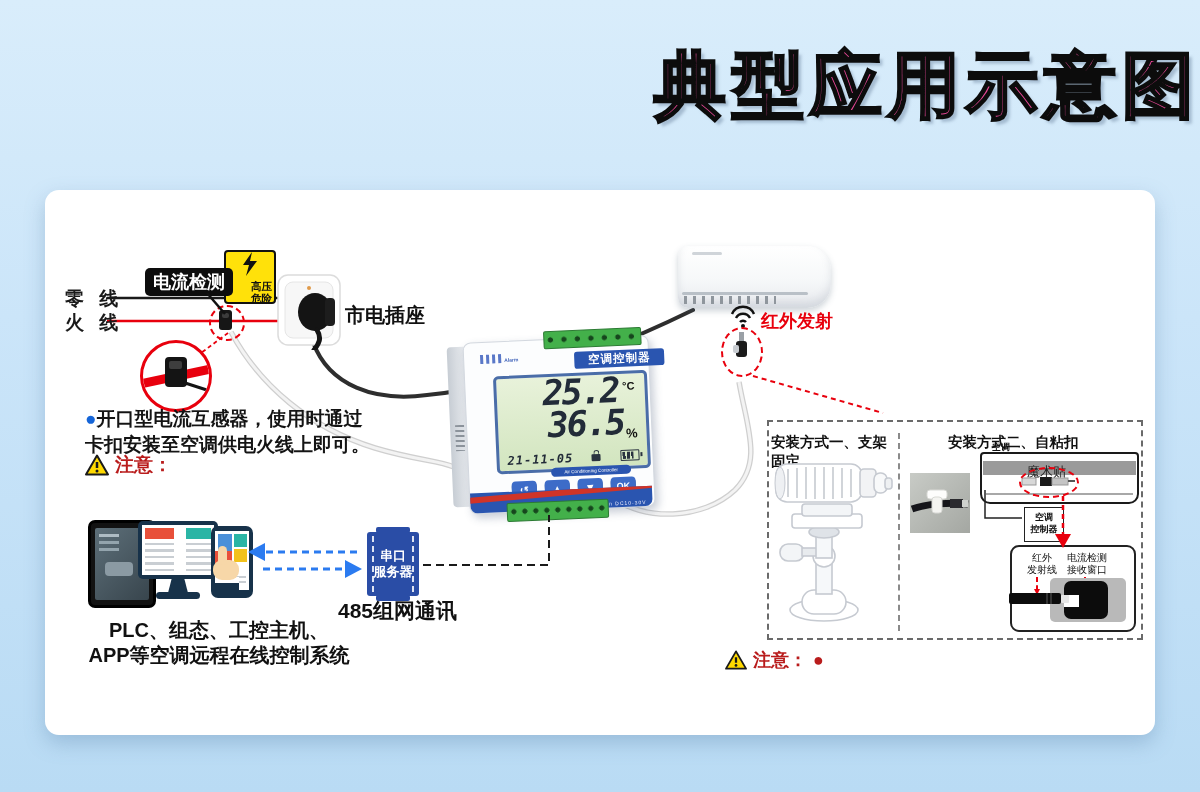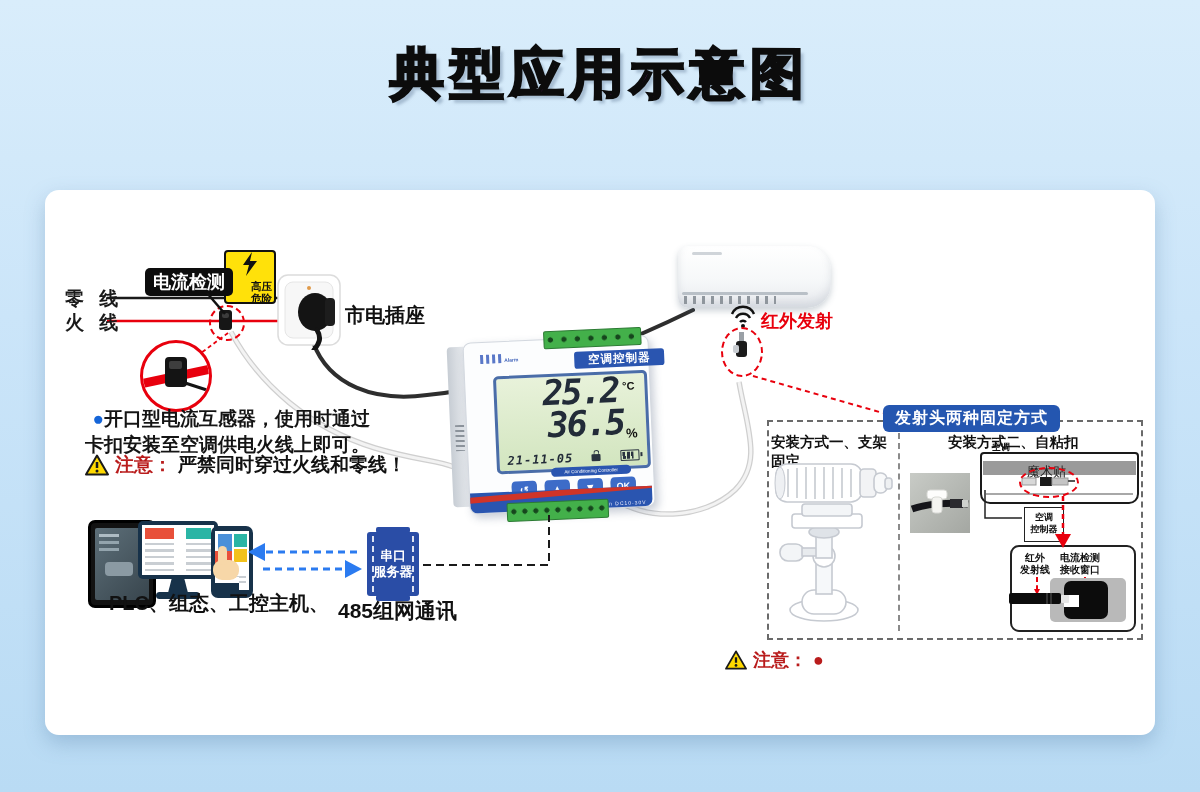--- a/index.html
+++ b/index.html
@@ -3,22 +3,22 @@
 <meta charset="utf-8">
 <style>
   html,body{margin:0;padding:0;}
   body{
     width:1200px;height:792px;overflow:hidden;position:relative;
     background:linear-gradient(180deg,#d9edfb 0%,#cbe5f9 40%,#b9dbf4 100%);
     font-family:"Liberation Sans","DejaVu Sans",sans-serif;color:#111;
   }
   
   .page-title{
-    position:absolute;left:0;top:38px;width:1200px;margin:0;text-align:center;
-    font-size:54px;font-weight:900;letter-spacing:6px;color:#701a75;
+    position:absolute;left:0;top:38px;width:1200px;margin:0;text-align:right;
+    font-size:72px;font-weight:900;letter-spacing:6px;color:#ec4899;
     -webkit-text-stroke:2.5px #0c0c0c;
     text-shadow:4px 4px 3px rgba(125,150,175,.55);
   }
   
   .canvas{
     position:absolute;left:45px;top:190px;width:1110px;height:545px;
     background:#ffffff;border-radius:14px;
     box-shadow:0 8px 20px rgba(90,130,170,.35);
   }
   .overlay{position:absolute;left:0;top:0;width:1110px;height:545px;pointer-events:none;}
@@ -35,21 +35,21 @@
   .clamp::before{content:"";position:absolute;left:3px;top:3px;width:7px;height:5px;background:#3c3c3c;border-radius:2px;}
   .clamp-ring{left:164px;top:115px;width:32px;height:32px;border:2px dashed #e8000d;border-radius:50%;z-index:3;}
   .socket{left:232px;top:84px;z-index:2;}
   .socket-label{left:300px;top:100px;font-size:20px;font-weight:bold;margin-top:12px;}
   .magnifier{left:95px;top:150px;width:66px;height:66px;border:3px solid #e8000d;border-radius:50%;
     background:#fff;overflow:hidden;z-index:3;}
   .mag-wire{position:absolute;left:-8px;top:28px;width:90px;height:9px;background:#e8000d;transform:rotate(-12deg);}
   .mag-clamp{position:absolute;left:22px;top:14px;width:22px;height:30px;background:#141414;border-radius:4px;}
   .mag-clamp::before{content:"";position:absolute;left:4px;top:4px;width:13px;height:8px;background:#3e3e3e;border-radius:2px;}
   .mag-tail{position:absolute;left:40px;top:42px;width:26px;height:3px;background:#141414;transform:rotate(18deg);}
-  .note{left:40px;top:216px;font-size:19px;font-weight:bold;line-height:26px;color:#141414;z-index:3;text-align:right;}
+  .note{left:40px;top:216px;font-size:19px;font-weight:bold;line-height:26px;color:#141414;z-index:3;}
   .note .bullet{color:#1565d8;}
   .warn-row{display:flex;align-items:center;gap:6px;font-size:19px;font-weight:bold;z-index:3;}
   .warn-red{color:#b91c1c;}
   .w1{left:40px;top:262px;}
   .w2{left:680px;top:458px;font-size:18px;}
   
   .ac{left:633px;top:56px;width:153px;height:62px;z-index:2;
     background:linear-gradient(180deg,#ffffff 0%,#f6f8f9 55%,#e7eaee 100%);
     border-radius:10px 24px 24px 10px;box-shadow:0 3px 6px rgba(80,100,120,.28),inset 0 -6px 8px rgba(120,135,150,.18);}
   .ac::before{content:"";position:absolute;left:14px;top:6px;width:30px;height:3px;background:#cfd4d9;border-radius:2px;}
@@ -125,42 +125,42 @@
   .mon-base{position:absolute;left:18px;top:71px;width:44px;height:7px;background:#17324a;border-radius:4px;}
   .phone{left:166px;top:336px;width:42px;height:72px;background:#17324a;border-radius:7px;z-index:2;}
   .ph-scr{position:absolute;inset:5px 4px 8px 4px;background:#fff;overflow:hidden;}
   .ph-scr .t-blue{position:absolute;left:3px;top:3px;width:14px;height:19px;background:#4a90d9;}
   .ph-scr .t-teal{position:absolute;left:19px;top:3px;width:13px;height:13px;background:#2ab5a5;}
   .ph-scr .t-yel{position:absolute;left:19px;top:18px;width:13px;height:13px;background:#f2c21c;}
   .ph-scr .t-red{position:absolute;left:0px;top:20px;width:17px;height:15px;background:#e8503a;z-index:2;}
   .ph-scr::after{content:"";position:absolute;left:3px;bottom:4px;width:28px;height:10px;
     background:repeating-linear-gradient(180deg,#c9ced3 0 2px,transparent 2px 5px);}
   .hand{left:160px;top:356px;z-index:5;}
-  .devices-label{left:18px;top:401px;width:312px;text-align:center;font-size:20px;font-weight:bold;line-height:25px;z-index:3;}
+  .devices-label{left:18px;top:428px;width:312px;text-align:center;font-size:20px;font-weight:bold;line-height:25px;z-index:3;}
   
   .panel{left:722px;top:230px;width:372px;height:216px;border:2px dashed #6a6a6a;background:#fff;z-index:2;}
   .panel-title{left:838px;top:215px;background:#2456b0;color:#fff;font-size:16px;font-weight:bold;
     padding:3px 12px;border-radius:6px;z-index:9;letter-spacing:1px;}
   .panel-div{left:853px;top:243px;height:198px;border-left:2px dashed #8a8a8a;z-index:3;}
   .m-title{font-size:14.5px;font-weight:bold;z-index:3;}
   .m1-title{left:726px;top:243px;width:126px;}
   .m2-title{left:903px;top:243px;width:188px;}
   .bracket{left:727px;top:260px;z-index:3;}
   .photo{left:865px;top:283px;width:60px;height:60px;z-index:3;}
   .miniac{left:935px;top:262px;width:155px;height:48px;border:2px solid #1a1a1a;border-radius:4px 4px 10px 10px;background:#fff;z-index:3;}
   .miniac .band{position:absolute;left:1px;right:1px;top:7px;height:14px;background:#9a9a9a;}
   .miniac .line{position:absolute;left:4px;right:4px;bottom:7px;height:2px;background:#a8a8a8;}
   .miniac-label{left:947px;top:251px;font-size:9px;font-weight:bold;z-index:4;}
   .velcro-label{left:982px;top:273px;font-size:13px;color:#222;z-index:5;}
   .conn{left:975px;top:283px;z-index:4;}
   .ellipse-ring{left:974px;top:277px;width:56px;height:27px;border:2px dashed #e8000d;border-radius:50%;z-index:5;}
   .ctrl-tag{left:979px;top:317px;width:38px;height:30px;border:1.5px solid #222;background:#fff;z-index:4;
     font-size:9px;font-weight:bold;line-height:12px;text-align:center;padding-top:3px;}
   .detail{left:965px;top:355px;width:122px;height:83px;border:2px solid #222;border-radius:9px;background:#fff;z-index:3;}
-  .d-lab{position:absolute;font-size:10px;font-weight:bold;line-height:12px;text-align:center;}
+  .d-lab{position:absolute;font-size:10px;font-weight:normal;line-height:12px;text-align:center;margin-left:7px;}
   .d-lab1{left:8px;top:5px;}
   .d-lab2{left:48px;top:5px;}
   .d-point{position:absolute;border-left:2px dashed #e8000d;}
   .dp1{left:24px;top:30px;height:13px;}
   .dp2{left:72px;top:30px;height:11px;}
   .d-point::after{content:"";position:absolute;left:-4px;bottom:-5px;border-left:3px solid transparent;border-right:3px solid transparent;border-top:6px solid #e8000d;}
   .d-gray{position:absolute;left:38px;top:31px;width:76px;height:44px;background:#b9b9b9;border-radius:5px;}
   .d-black{position:absolute;left:52px;top:34px;width:44px;height:38px;background:#0c0c0c;border-radius:7px;}
   .d-slot{position:absolute;left:52px;top:48px;width:15px;height:12px;background:#fff;}
   .d-cable{position:absolute;left:-3px;top:46px;width:52px;height:11px;background:#0c0c0c;border-radius:2px;}
@@ -237,21 +237,20 @@
       <div>卡扣安装至空调供电火线上即可。</div>
     </div>
 
     <div class="comp warn-row w1">
       <svg width="24" height="22" viewBox="0 0 24 22">
         <path d="M12 1.5 L23 20.5 H1 Z" fill="#ffd900" stroke="#1a1a1a" stroke-width="2" stroke-linejoin="round"></path>
         <line x1="12" y1="8" x2="12" y2="14" stroke="#1a1a1a" stroke-width="2.5"></line>
         <circle cx="12" cy="17" r="1.5" fill="#1a1a1a"></circle>
       </svg>
       <span class="warn-red">注意：</span>
-      <span>严禁同时穿过火线和零线！</span>
     </div>
 
     <div class="comp ac">
       <div class="ac-edge"></div>
     </div>
     <svg class="comp" style="left:683px;top:110px;z-index:3" width="30" height="28" viewBox="0 0 30 28">
       <path d="M4,14 A12,12 0 0 1 26,14" stroke="#111" stroke-width="2.5" fill="none"></path>
       <path d="M8,18 A8,8 0 0 1 22,18" stroke="#111" stroke-width="2.5" fill="none"></path>
       <path d="M12,22 A4,4 0 0 1 18,22" stroke="#111" stroke-width="2.5" fill="none"></path>
       <circle cx="15" cy="26" r="2" fill="#111"></circle>
@@ -330,24 +329,24 @@
       </div>
     </div>
     <svg class="comp hand" width="42" height="46" viewBox="0 0 42 46">
       <rect x="10" y="36" width="24" height="10" fill="#17324a"></rect>
       <rect x="10" y="31" width="24" height="6" fill="#ffffff"></rect>
       <rect x="8" y="14" width="26" height="20" rx="9" fill="#f7d7a8"></rect>
       <rect x="13" y="0" width="9" height="19" rx="4.5" fill="#f7d7a8"></rect>
     </svg>
     <div class="comp devices-label">
       <div>PLC、组态、工控主机、</div>
+      <div>APP等空调远程在线控制系统</div>
     </div>
 
     <div class="comp panel"></div>
-    <div class="comp panel-title">发射头两种固定方式</div>
     <div class="comp panel-div"></div>
 
     <div class="comp m-title m1-title">安装方式一、支架固定</div>
     <svg class="comp bracket" width="122" height="174" viewBox="0 0 122 174">
       <g fill="#ffffff" stroke="#c6cad1" stroke-width="1.6">
         <ellipse cx="52" cy="160" rx="34" ry="11"></ellipse>
         <rect x="30" y="140" width="44" height="24" rx="12"></rect>
         <rect x="44" y="112" width="16" height="32" fill="#f6f8fa"></rect>
         <circle cx="52" cy="106" r="11"></circle>
         <rect x="8" y="94" width="24" height="17" rx="8" fill="#f3f5f7"></rect>

